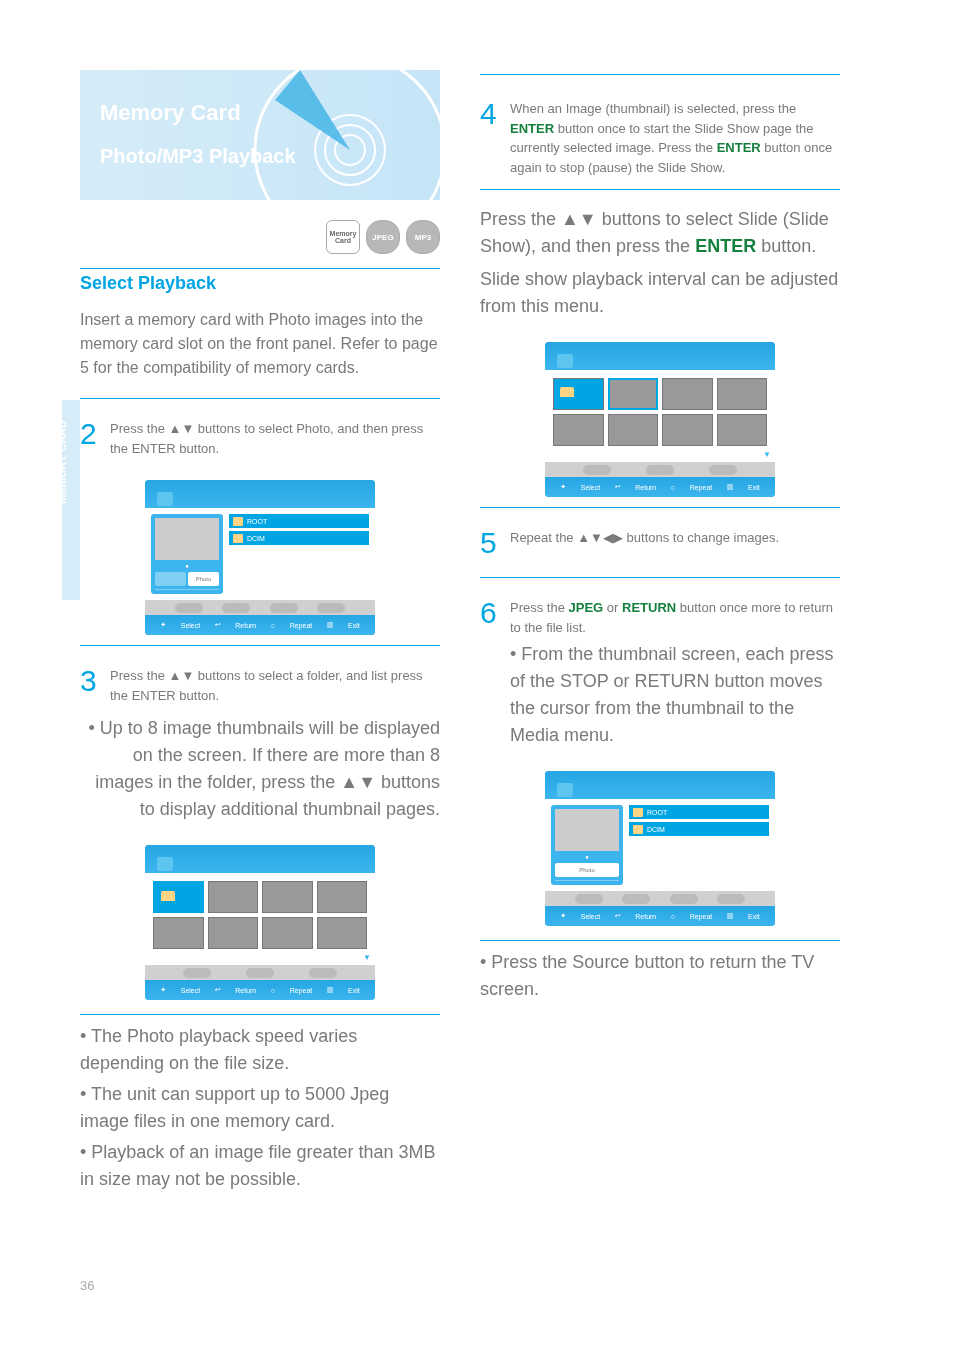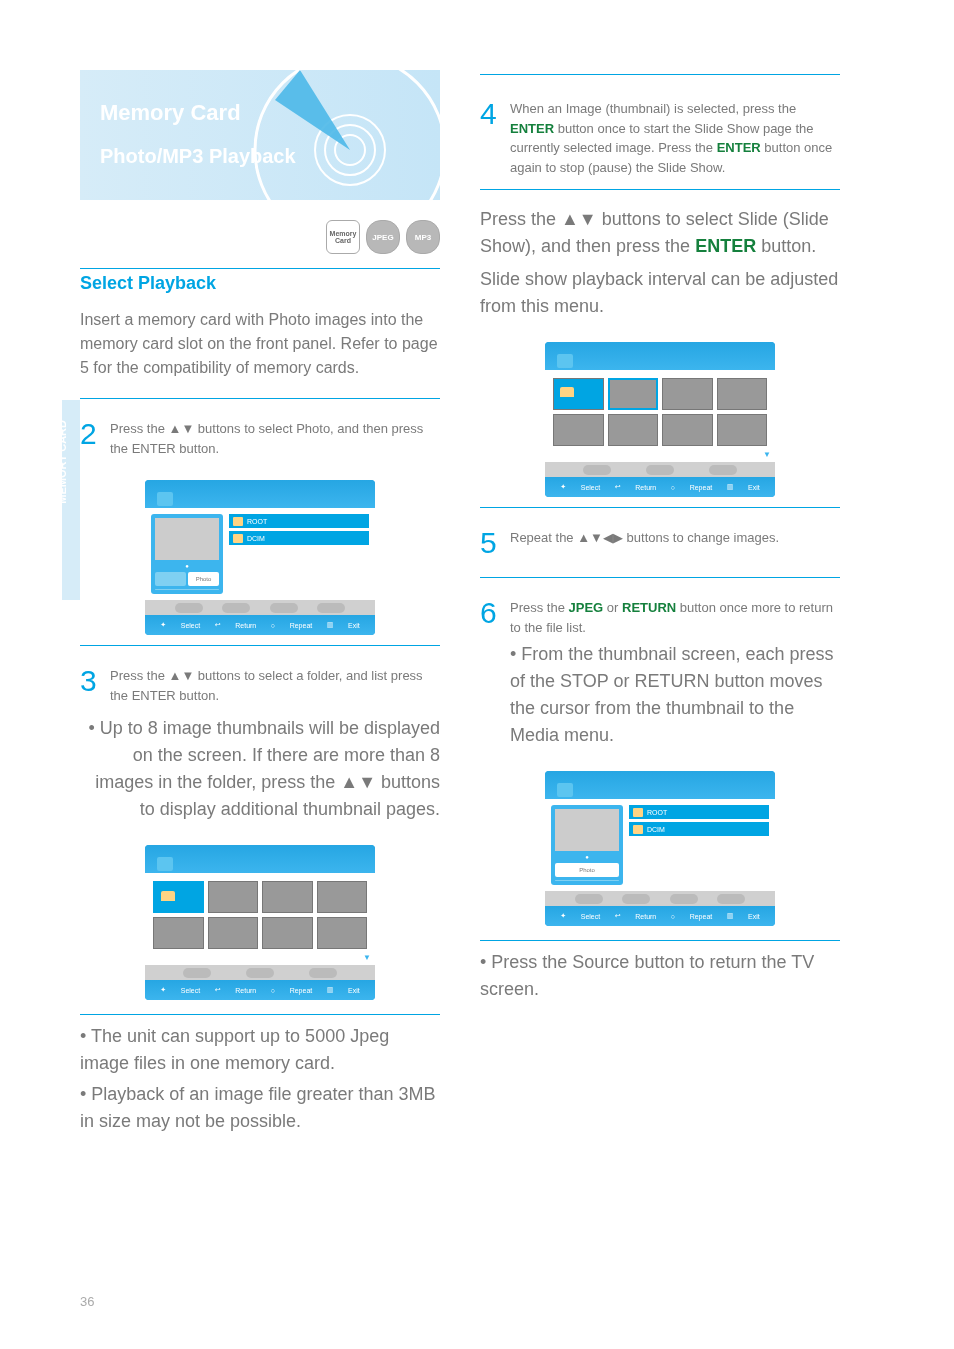--- a/index.html
+++ b/index.html
@@ -264,21 +264,21 @@
       transform-origin: left top;
       transform: rotate(-90deg) translateX(-100%);
       color: #fff;
       font-weight: bold;
       font-size: 11px;
       white-space: nowrap;
     }
     .page-number {
       position: absolute;
       left: 80px;
-      bottom: 40px;
+      bottom: 56px;
       color: #aaa;
       font-size: 13px;
     }
   </style>
 </head>
 <body>
 
 <div class="side-tab"></div>
 <span class="side-tab-text">MEMORY CARD</span>
 
@@ -393,20 +393,21 @@
         <span>↩</span>
           <span>Return</span>
         <span>○</span>
           <span>Repeat</span>
         <span>▥</span>
           <span>Exit</span>
       </div>
     </div>
 
     <div class="page-divider"></div>
+    <div class="step-note" style="margin-left:0;">• <span>The Photo playback speed varies depending on the file size.</span></div>
     <div class="step-note" style="margin-left:0;">• <span>The unit can support up to 5000 Jpeg image files in one memory card.</span></div>
     <div class="step-note" style="margin-left:0;">• <span>Playback of an image file greater than 3MB in size may not be possible.</span></div>
   </div>
 
   <div class="right-col">
     <div class="page-divider"></div>
     <div class="step-block" style="border-top:none;">
       <div class="step-line">
         <span class="step-num">4 </span>
         <span class="step-text"><span>When an Image (thumbnail) is selected, press the </span><span class="bold">ENTER</span><span> button once to start the Slide Show page the currently selected image.</span> <span>Press the </span><span class="bold">ENTER</span><span> button once again to stop (pause) the Slide Show.</span></span>

